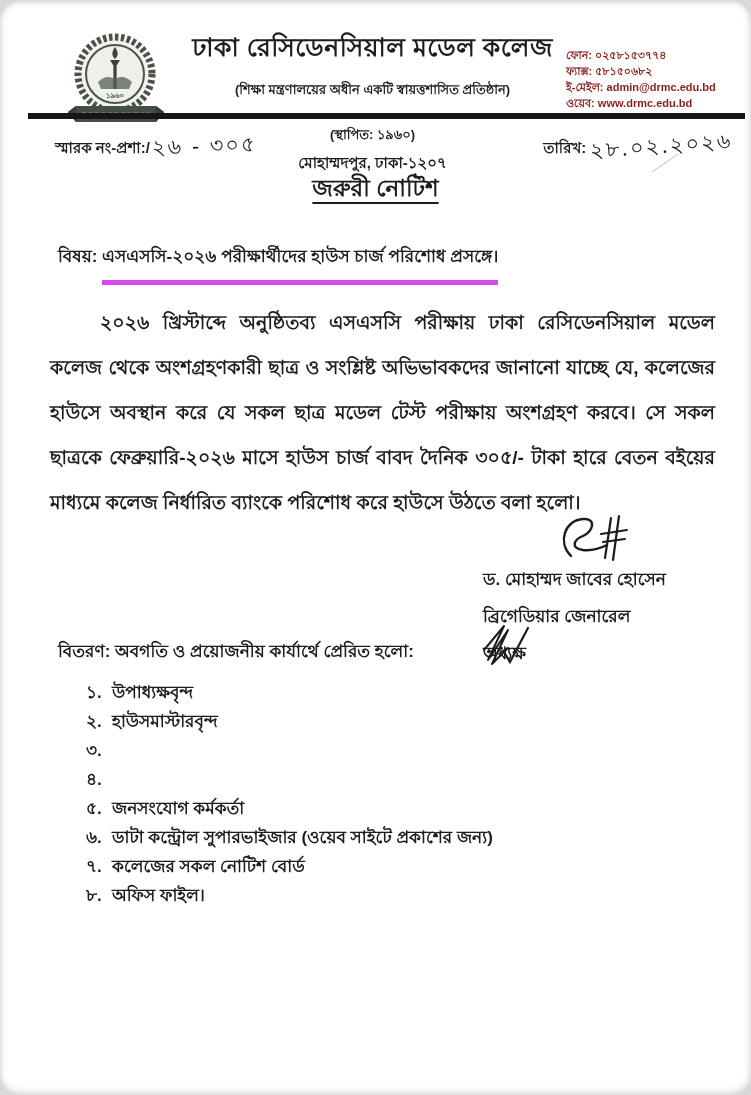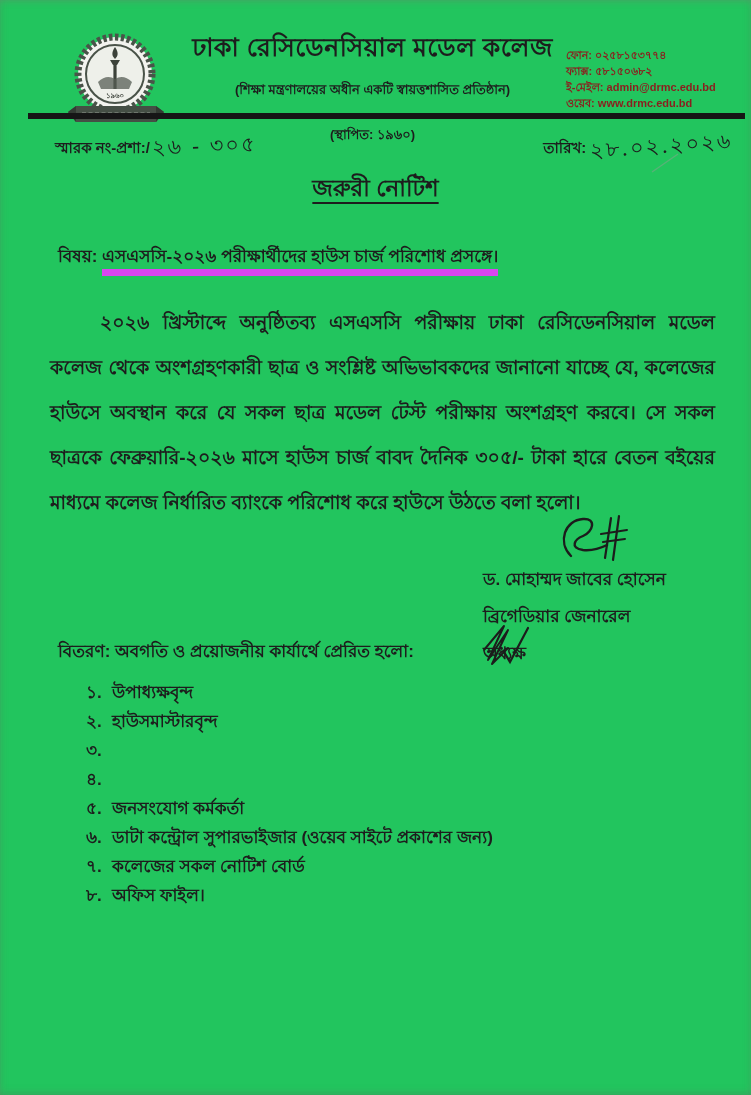--- a/index.html
+++ b/index.html
@@ -5,27 +5,28 @@
   * { margin: 0; padding: 0; box-sizing: border-box; }
   html, body { width: 751px; }
   body {
     font-family: "Liberation Sans", "DejaVu Sans", sans-serif;
     background: #d8d8d4;
   }
   .page {
     position: relative;
     width: 751px;
     height: 1095px;
-    background: #22c55e;
+    background: #ffffff;
     color: #1d1d1d;
     overflow: hidden;
     box-shadow: inset 0 6px 6px -4px rgba(120,135,115,.35),
                 inset 0 -6px 8px -5px rgba(110,110,100,.35),
                 inset 6px 0 8px -6px rgba(120,120,110,.25),
                 inset -6px 0 8px -6px rgba(120,120,110,.25);
+    border-radius: 19px;
   }
 
   
   .seal {
     position: absolute; left: 60px; top: 32px;
     width: 112px; height: 98px;
   }
   .head-center {
     position: absolute; left: 185px; top: 28px; width: 375px;
     text-align: center;
@@ -68,21 +69,21 @@
     position: absolute; left: 0; right: 0; top: 170px;
     text-align: center; font-size: 23px; font-weight: bold;
     text-decoration: underline; text-underline-offset: 6px;
     text-decoration-thickness: 2px;
   }
   .subject-line {
     position: absolute; left: 58px; top: 243px;
     font-size: 17px; font-weight: bold;
   }
   .subject-underlined {
-    border-bottom: 7px solid #d946ef; padding-bottom: 3px;
+    border-bottom: 5px solid #d946ef; padding-bottom: 14px;
   }
 
   
   .body-para {
     position: absolute; left: 50px; top: 300px; width: 665px;
     font-size: 19px; font-weight: bold; line-height: 45px;
     text-align: justify; text-indent: 50px;
   }
 
   
@@ -123,20 +124,21 @@
     <path d="M8 80 L16 74 L96 74 L104 80 L96 90 L16 90 Z" fill="#454f45"></path>
     <path d="M8 80 L16 74 L16 90 Z" fill="#333b33"></path>
     <path d="M104 80 L96 74 L96 90 Z" fill="#333b33"></path>
     <line x1="22" y1="82" x2="90" y2="82" stroke="#e8e8e2" stroke-width="2.5" stroke-dasharray="4 2.5"></line>
   </svg>
 
   <div class="head-center">
     <div class="college-name">ঢাকা রেসিডেনসিয়াল মডেল কলেজ</div>
     <div class="head-sub">(শিক্ষা মন্ত্রণালয়ের অধীন একটি স্বায়ত্তশাসিত প্রতিষ্ঠান)</div>
     <div class="head-est">(স্থাপিত: ১৯৬০)</div>
+    <div class="head-addr">মোহাম্মদপুর, ঢাকা-১২০৭</div>
   </div>
 
   <div class="contact">
     <span class="contact-row"><span>ফোন:</span> <span>০২৫৮১৫৩৭৭৪</span></span>
     <span class="contact-row"><span>ফ্যাক্স:</span> <span>৫৮১৫০৬৮২</span></span>
     <span class="contact-row"><span>ই-মেইল:</span> <span>admin@drmc.edu.bd</span></span>
     <span class="contact-row"><span>ওয়েব:</span> <span>www.drmc.edu.bd</span></span>
   </div>
 
   <div class="rule"></div>

